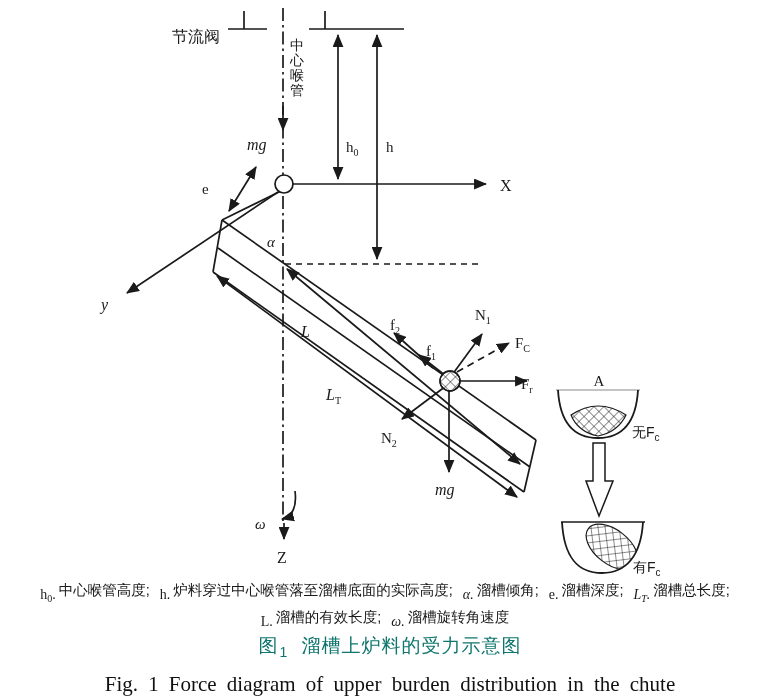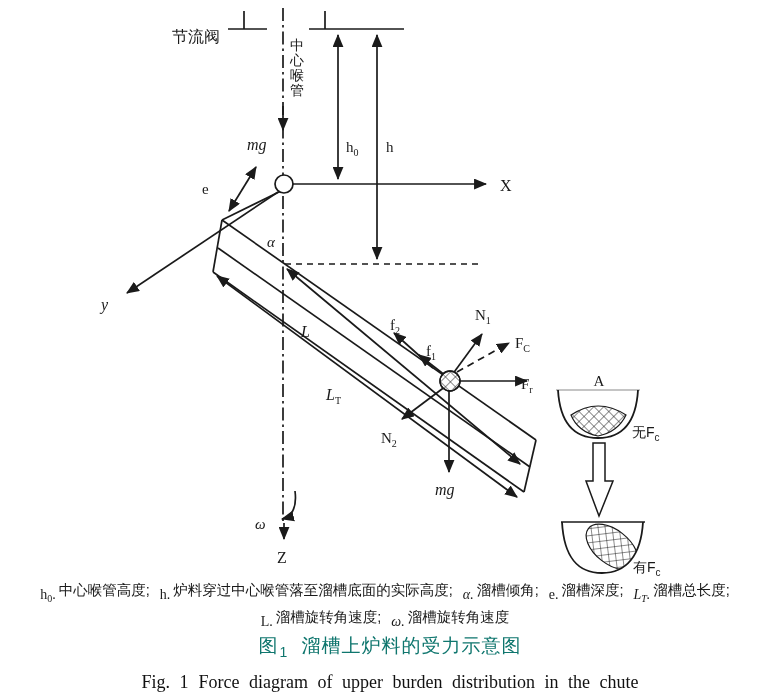--- a/index.html
+++ b/index.html
@@ -25,21 +25,21 @@
   .legend .sym .sb{font-size:10px;vertical-align:-3px;}
   .legend .desc{margin-left:3px;}
   .cap-zh{
     position:absolute;left:0;top:633px;width:780px;text-align:center;
     font-size:19px;font-family:"Liberation Sans", sans-serif;color:#0f766e;
   }
   .cap-zh .num{font-size:14px;vertical-align:-5px;padding:0 2px;}
   .cap-zh .t{margin-left:12px;letter-spacing:1px;}
   .cap-en{
     position:absolute;left:0;top:672px;width:780px;text-align:center;
-    font-size:18px;font-family:"Liberation Serif", serif;word-spacing:5px;color:#111;
+    font-size:21px;font-family:"Liberation Serif", serif;word-spacing:5px;color:#111;
   }
   .cap-en .t{margin-left:10px;}
 </style>
 </head>
 <body>
 
 <div class="page">
 
   <svg width="780" height="578" viewBox="0 0 780 578">
     <defs>
@@ -162,21 +162,21 @@
     <text class="zh" x="632" y="437" font-size="14"><tspan>无F</tspan><tspan font-size="10" dy="4">c</tspan></text>
     <text class="zh" x="633" y="572" font-size="14"><tspan>有F</tspan><tspan font-size="10" dy="4">c</tspan></text>
   </svg>
 
   
   <div class="legend">
     <div>
       <span class="item"><span class="sym"><span>h</span><span class="sb">0</span><span>.</span></span><span class="desc">中心喉管高度;</span></span><span class="item"><span class="sym"><span>h</span><span class="sb"></span><span>.</span></span><span class="desc">炉料穿过中心喉管落至溜槽底面的实际高度;</span></span><span class="item"><span class="sym it"><span>α</span><span class="sb"></span><span>.</span></span><span class="desc">溜槽倾角;</span></span><span class="item"><span class="sym"><span>e</span><span class="sb"></span><span>.</span></span><span class="desc">溜槽深度;</span></span><span class="item"><span class="sym it"><span>L</span><span class="sb">T</span><span>.</span></span><span class="desc">溜槽总长度;</span></span>
     </div>
     <div>
-      <span class="item"><span class="sym"><span>L</span><span class="sb"></span><span>.</span></span><span class="desc">溜槽旋转角速度;</span></span><span class="item"><span class="sym it"><span>ω</span><span class="sb"></span><span>.</span></span><span class="desc">溜槽旋转角速度</span></span>
+      <span class="item"><span class="sym"><span>L</span><span class="sb"></span><span>.</span></span><span class="desc">溜槽的有效长度;</span></span><span class="item"><span class="sym it"><span>ω</span><span class="sb"></span><span>.</span></span><span class="desc">溜槽旋转角速度</span></span>
     </div>
   </div>
 
   
   <div class="cap-zh">
     <span>图</span><span class="num">1</span><span class="t">溜槽上炉料的受力示意图</span>
   </div>
   <div class="cap-en">
     <span>Fig. 1</span><span class="t">Force diagram of upper burden distribution in the chute</span>
   </div>

